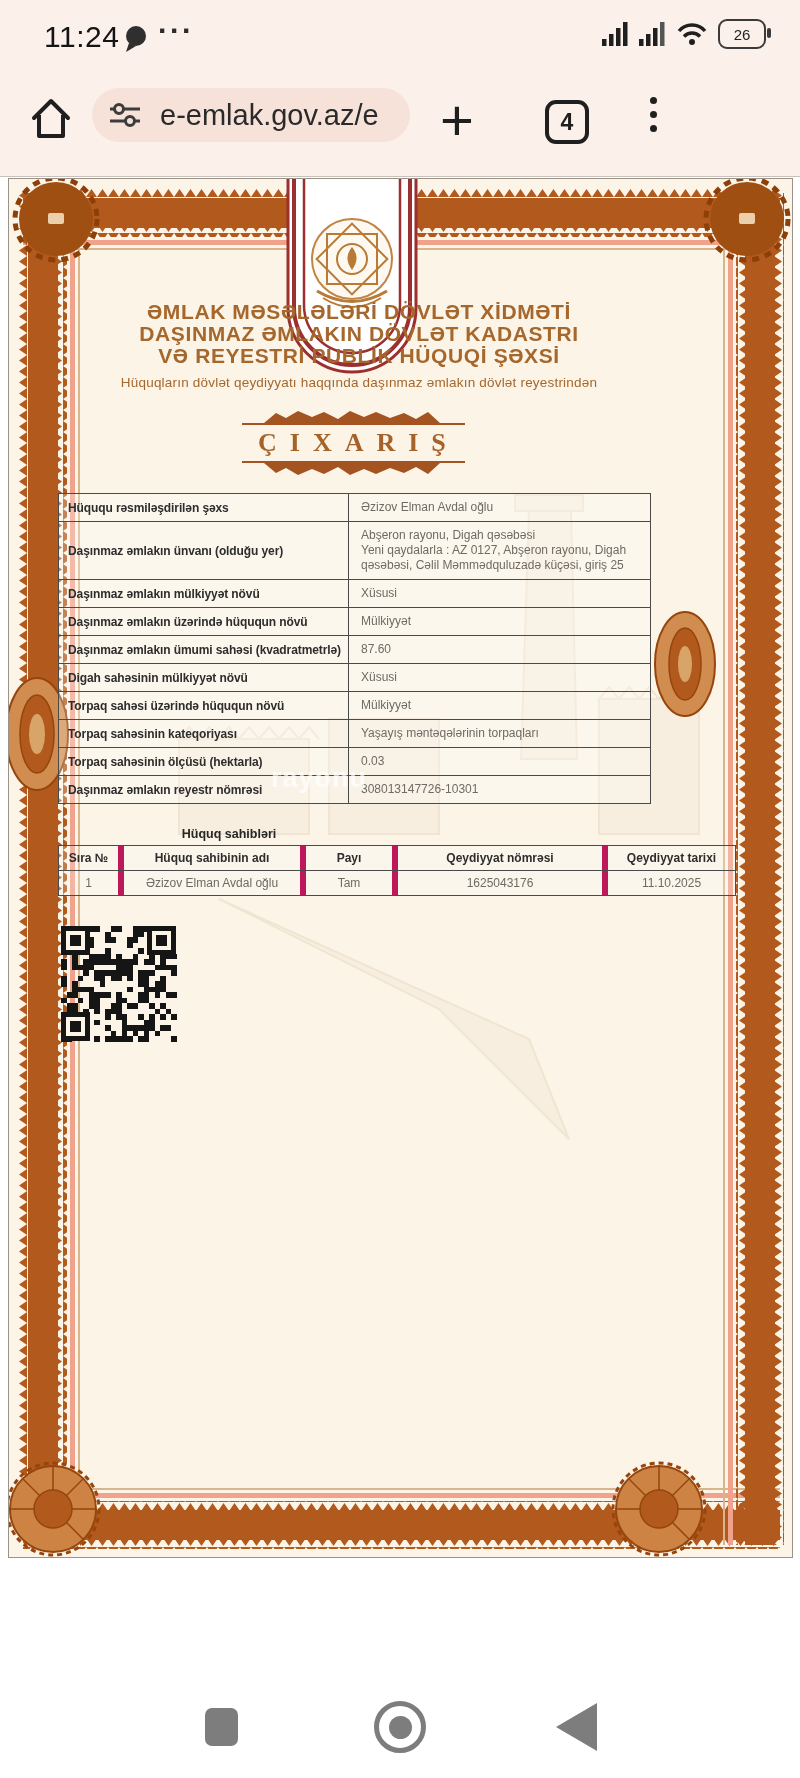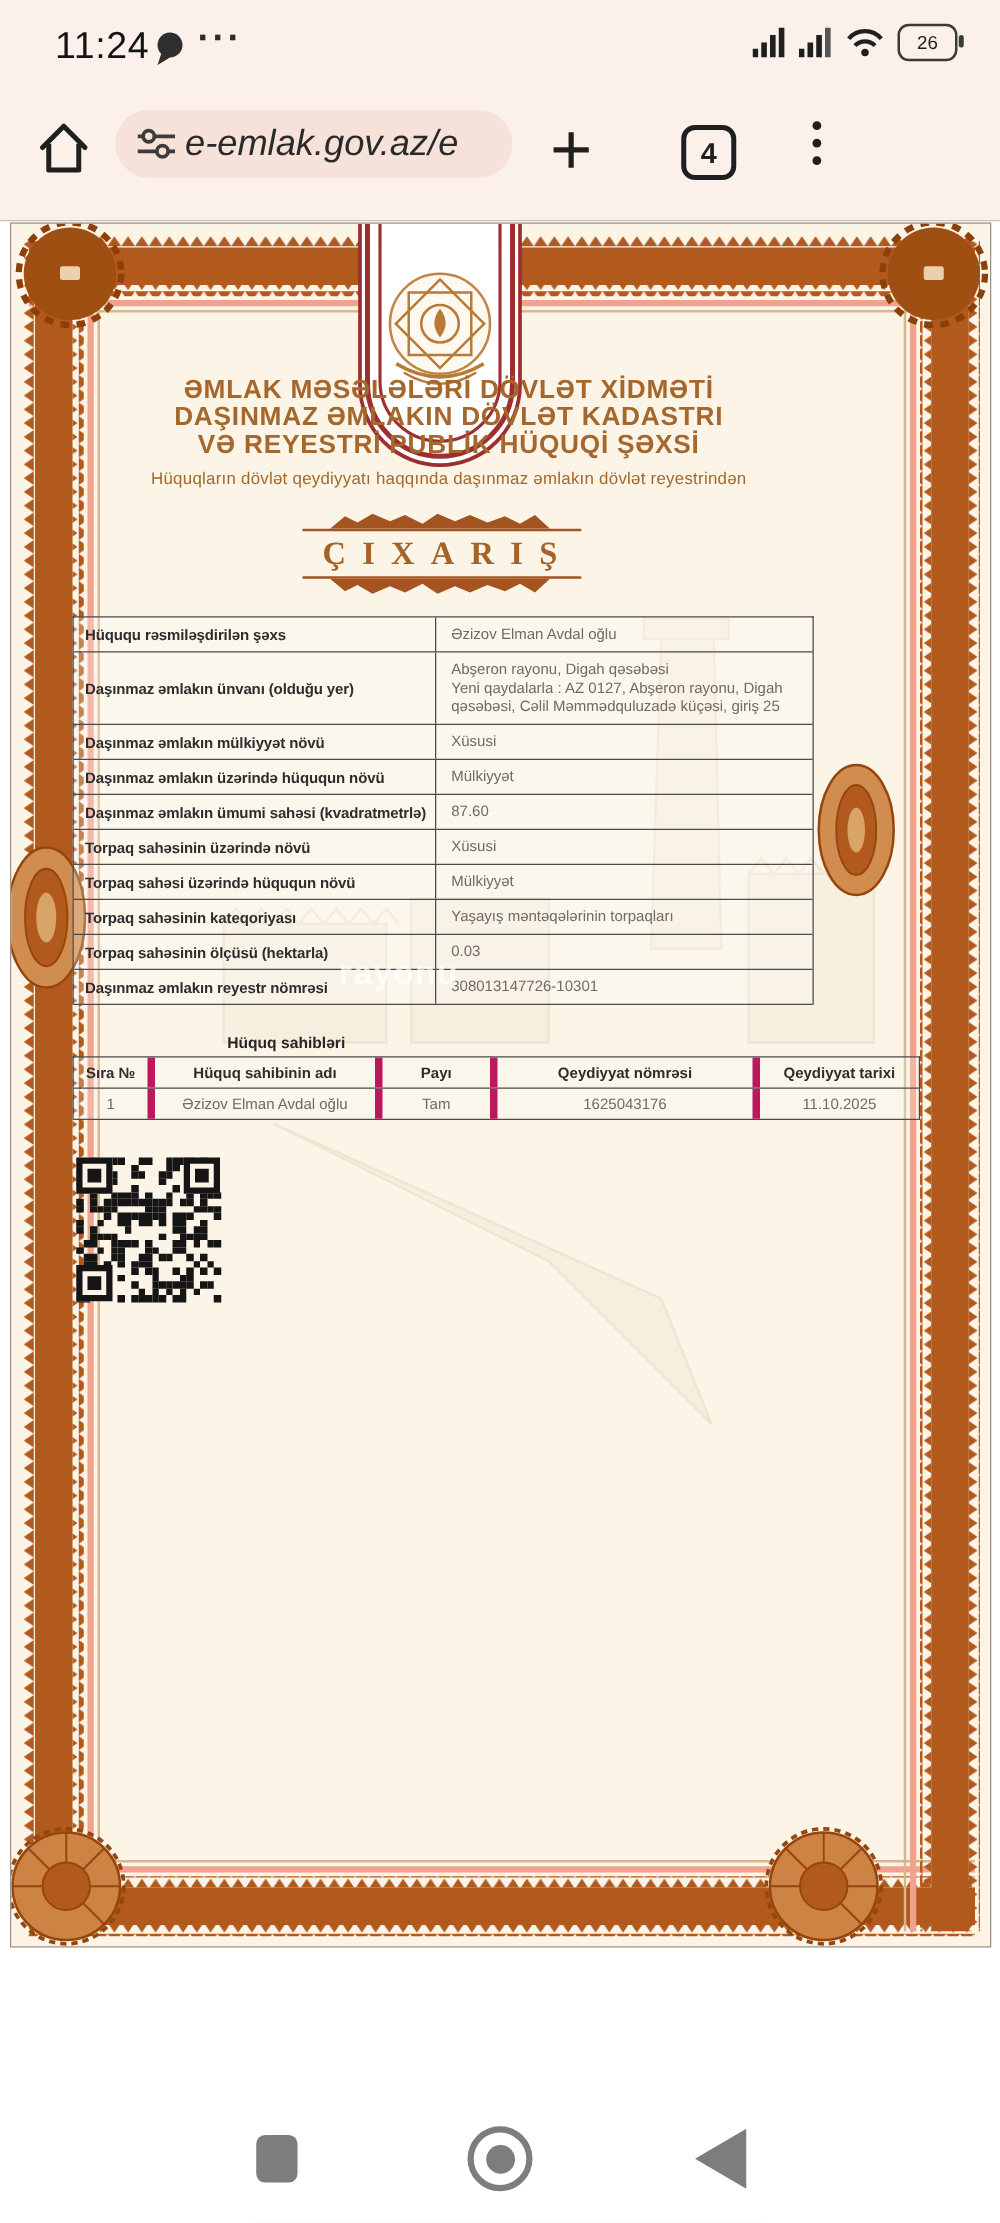--- a/index.html
+++ b/index.html
@@ -11,21 +11,21 @@
   .sb-time{position:absolute;left:44px;top:20px;font-size:30px;color:#141414;letter-spacing:.5px;}
   .sb-bubble{position:absolute;left:122px;top:24px;}
   .sb-dots{position:absolute;left:158px;top:14px;font-size:30px;color:#2b2b2b;letter-spacing:2px;font-weight:bold;}
   .sb-icons{position:absolute;right:34px;top:18px;display:flex;align-items:center;gap:10px;height:32px;}
   .bat{width:44px;height:26px;border:2.5px solid #3a3a3a;border-radius:9px;display:flex;
        align-items:center;justify-content:center;font-size:15px;color:#222;position:relative;background:#fcf0ea;}
   .bat::after{content:"";position:absolute;right:-7px;top:7px;width:4px;height:10px;background:#3a3a3a;border-radius:2px;}
 
   .home-btn{position:absolute;left:28px;top:94px;}
   .pill{position:absolute;left:92px;top:88px;width:318px;height:54px;border-radius:33px;
-        background:#f6e2d9;display:flex;align-items:center;padding:0 0 0 18px;box-sizing:border-box;gap:8px;font-style:italic;}
+        background:#f6e2d9;display:flex;align-items:center;padding:0 0 0 18px;box-sizing:border-box;gap:20px;}
   .pill .url{font-size:29px;color:#2a2a2a;white-space:nowrap;overflow:hidden;}
   .plus-btn{position:absolute;left:440px;top:84px;font-size:58px;font-weight:300;color:#1f1f1f;line-height:72px;}
   .tab-btn{position:absolute;left:545px;top:100px;width:44px;height:44px;border:4px solid #1f1f1f;
            border-radius:11px;display:flex;align-items:center;justify-content:center;
            font-size:23px;font-weight:bold;color:#1f1f1f;box-sizing:border-box;}
   .menu-btn{position:absolute;left:650px;top:97px;display:flex;flex-direction:column;gap:7px;}
   .menu-btn b{width:7px;height:7px;border-radius:50%;background:#1f1f1f;}
   .page-sep{position:absolute;top:176px;left:0;width:800px;height:1px;background:#c8c0ba;}
 
   
@@ -303,21 +303,21 @@
           <div>Mülkiyyət</div>
         </div>
       </div>
       <div class="drow">
         <div class="dlabel">Daşınmaz əmlakın ümumi sahəsi (kvadratmetrlə)</div>
         <div class="dvalue">
           <div>87.60</div>
         </div>
       </div>
       <div class="drow">
-        <div class="dlabel">Torpaq sahəsinin üzərində növü</div>
+        <div class="dlabel">Digah sahəsinin mülkiyyət növü</div>
         <div class="dvalue">
           <div>Xüsusi</div>
         </div>
       </div>
       <div class="drow">
         <div class="dlabel">Torpaq sahəsi üzərində hüququn növü</div>
         <div class="dvalue">
           <div>Mülkiyyət</div>
         </div>
       </div>

